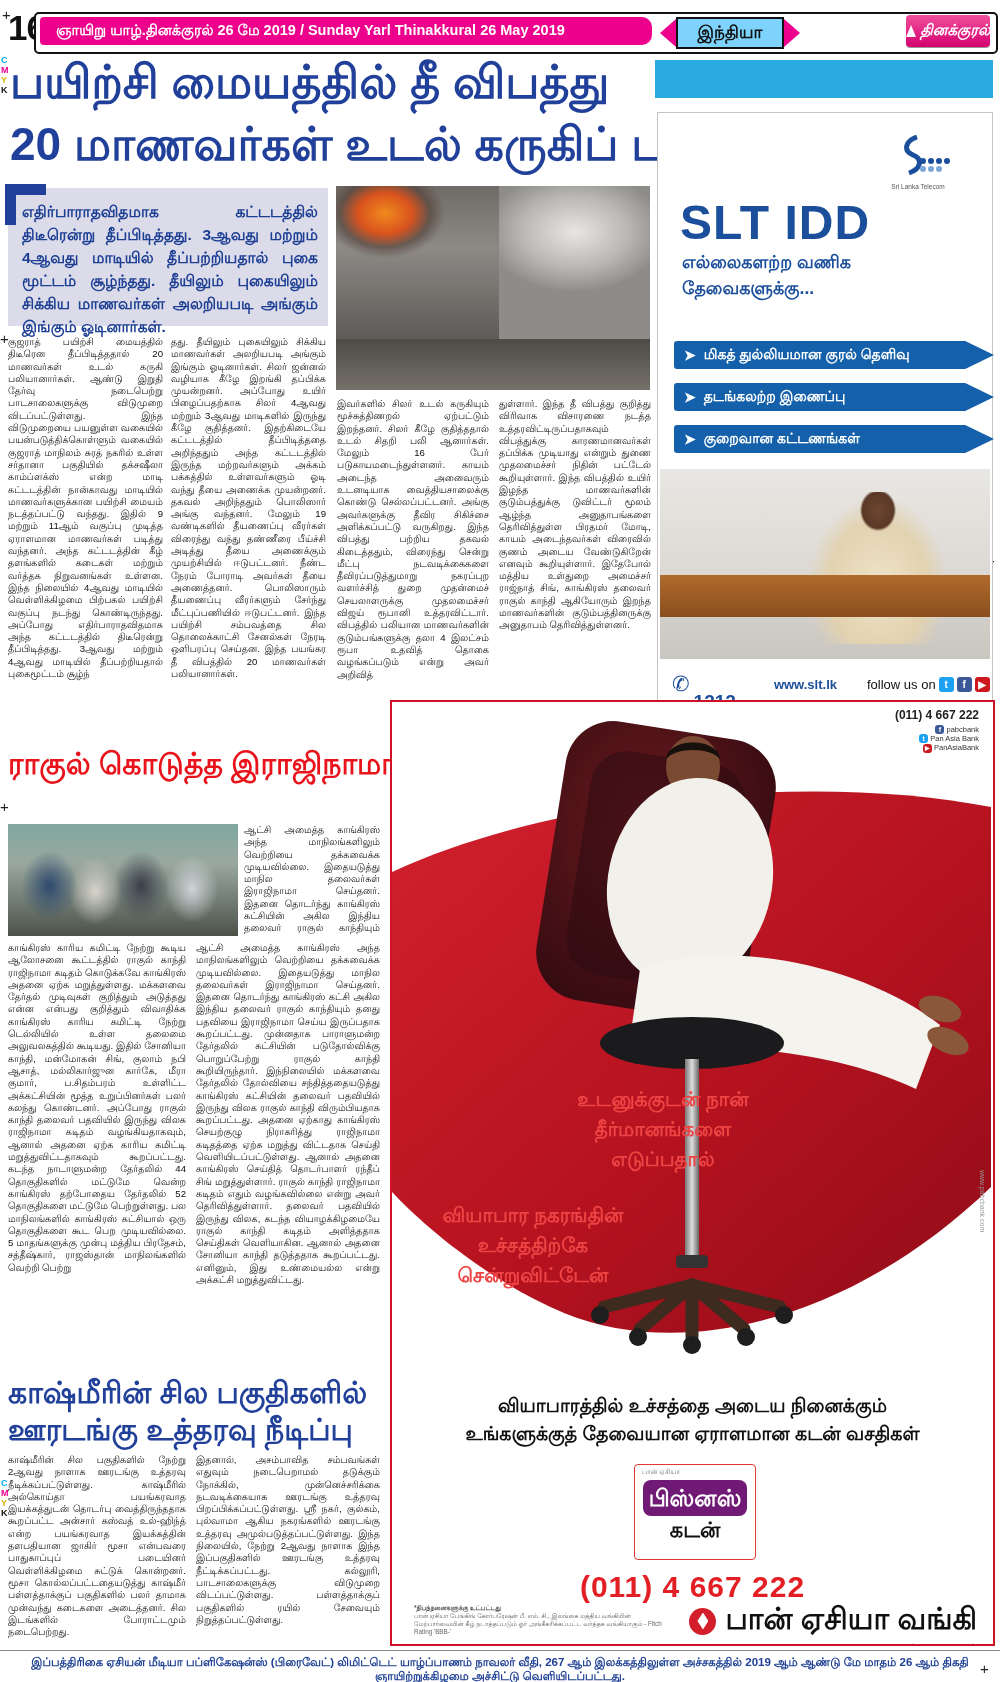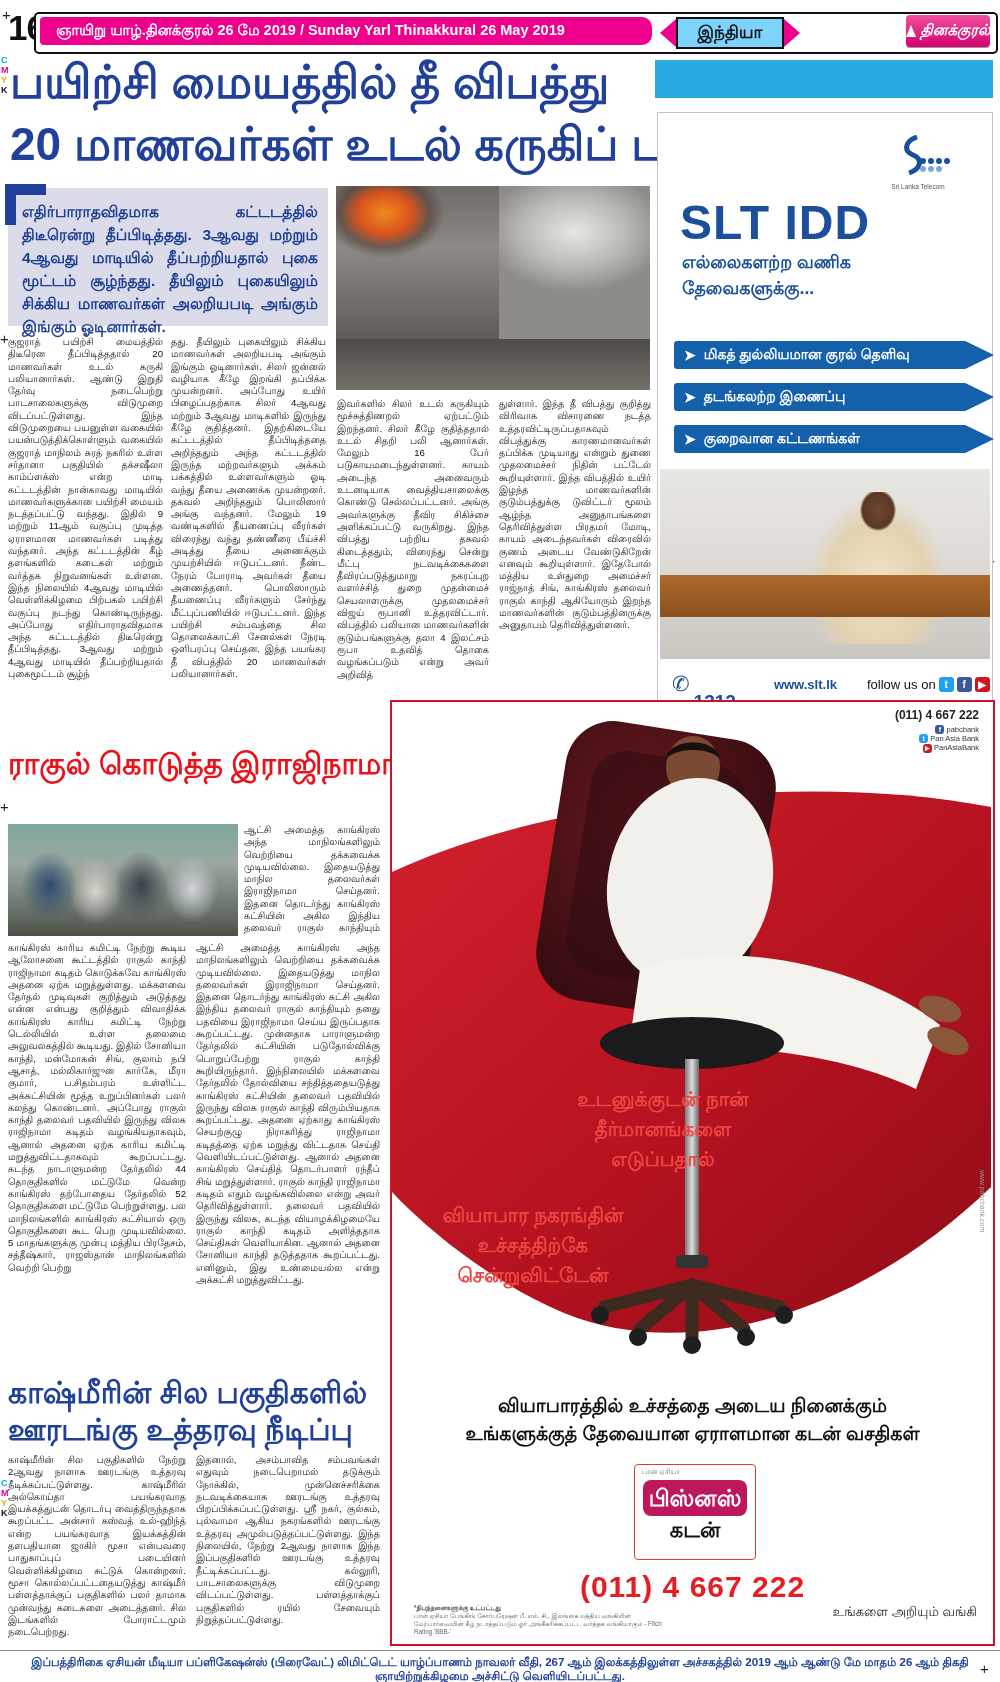--- a/index.html
+++ b/index.html
@@ -72,21 +72,21 @@
 
   
   .red-head{color:#e8131b;font-weight:bold;font-size:30px;line-height:37px;white-space:nowrap;}
   .blue-head{color:#21409a;font-weight:bold;font-size:30px;line-height:37px;white-space:nowrap;}
 
   
   .pa-ad{border:2px solid #ce1126;background:#fff;overflow:hidden;}
   .pa-quote{color:#ef4444;font-weight:bold;text-align:center;}
   .pa-tag{color:#101010;font-weight:bold;font-size:19px;text-align:center;line-height:27px;}
   .loan-box{background:#fff;border:1.5px solid #e0392e;border-radius:4px;text-align:center;}
-  .loan-pill{background:#be185d;border-radius:8px;color:#fff;font-weight:bold;font-size:23px;
+  .loan-pill{background:#701a75;border-radius:8px;color:#fff;font-weight:bold;font-size:23px;
      line-height:36px;margin:2px 8px;}
   .pa-phone{color:#e31e24;font-weight:bold;font-size:30px;text-align:center;letter-spacing:1px;}
   .pa-bank{font-size:30px;font-weight:bold;color:#101010;white-space:nowrap;}
   .pa-logo{width:27px;height:27px;border-radius:50%;background:#d21f2b;position:relative;}
   .pa-logo:after{content:"";position:absolute;left:8px;top:5px;width:11px;height:17px;
      background:#fff;clip-path:polygon(50% 0,100% 50%,50% 100%,0 50%);}
   .fine{font-size:6.3px;color:#666;line-height:8px;}
   .vtext{transform:rotate(90deg);transform-origin:left top;font-size:7px;color:#999;}
 
   .footer{color:#1d3f94;font-weight:bold;font-size:11.5px;text-align:center;}
@@ -281,20 +281,24 @@
 
     <div class="abs loan-box" style="left:242px;top:762px;width:120px;height:94px;">
       <div style="font-size:7px;color:#777;text-align:left;padding:3px 0 1px 7px;">பான் ஏசியா</div>
       <div class="loan-pill">பிஸ்னஸ்</div>
       <div style="font-size:21px;font-weight:bold;color:#111;margin-top:2px;">கடன்</div>
     </div>
 
     <div class="abs pa-phone" style="left:0;top:868px;width:100%;">(011) 4 667 222</div>
 
     <div class="abs" style="right:16px;top:900px;text-align:right;">
+      <div style="display:flex;align-items:center;justify-content:flex-end;">
+        <span class="pa-logo" style="margin-right:9px;"></span>
+        <span class="pa-bank">பான் ஏசியா வங்கி</span>
+      </div>
       <div style="font-size:13px;color:#222;margin-top:2px;">உங்களை அறியும் வங்கி</div>
     </div>
 
     <div class="abs" style="left:22px;top:902px;width:250px;">
       <div class="fine" style="font-weight:bold;color:#555;">*நிபந்தனைகளுக்கு உட்பட்டது</div>
       <div class="fine">பான் ஏசியா பேங்கிங் கோர்பரேஷன் பீ. எல். சி., இலங்கை மத்திய வங்கியின் மேற்பார்வையின் கீழ் நடாத்தப்படும் ஓர் அங்கீகரிக்கப்பட்ட வர்த்தக வங்கியாகும் - Fitch Rating 'BBB-'</div>
     </div>
 
     <div class="abs vtext" style="left:594px;top:468px;">www.pabcbank.com</div>
   </div>

